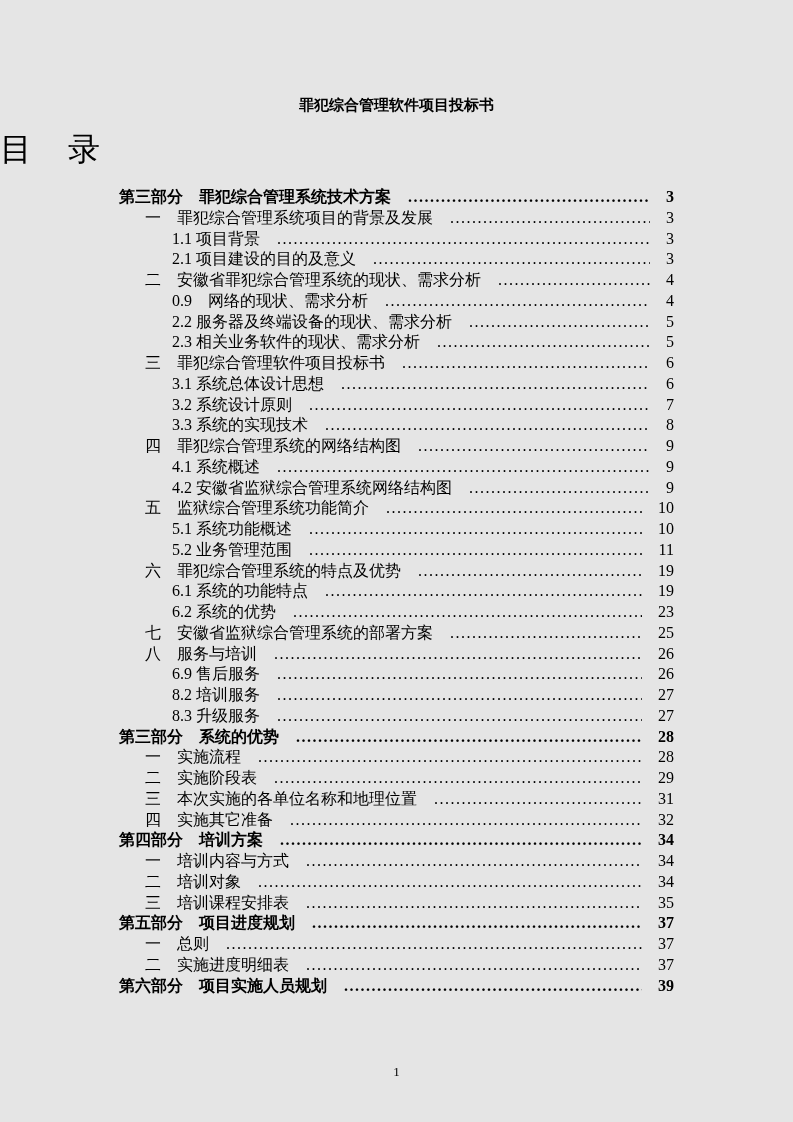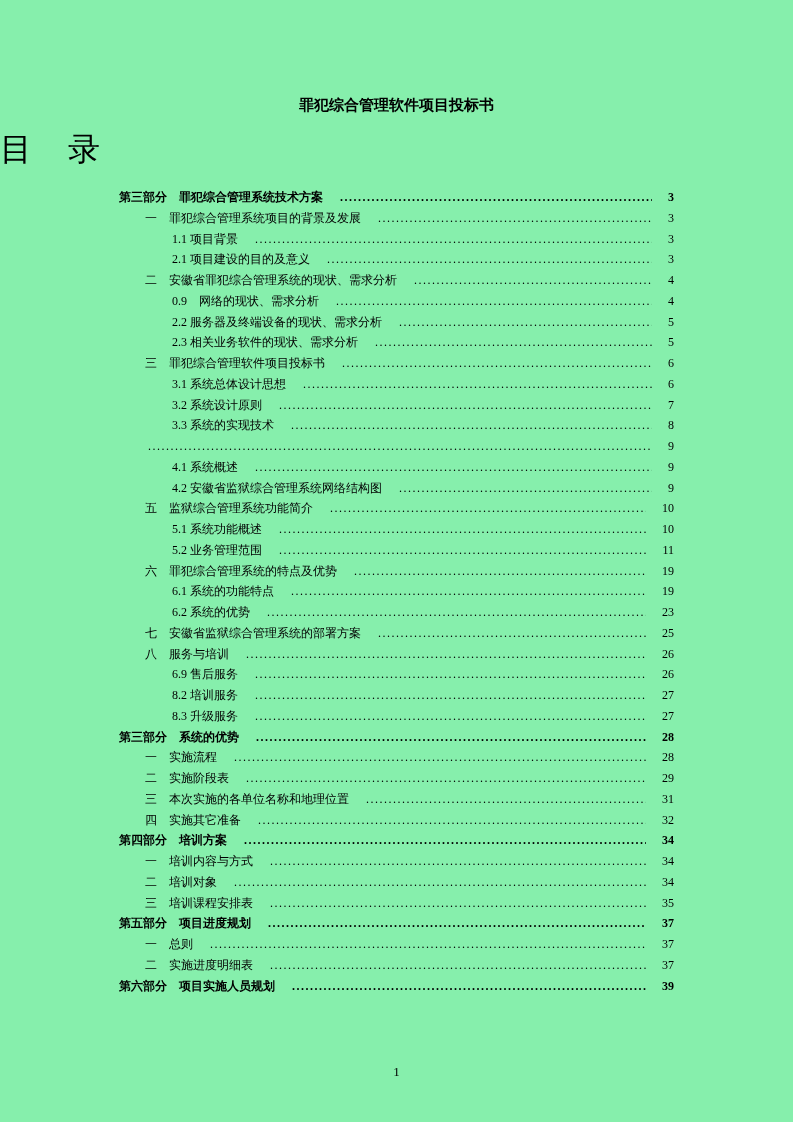--- a/index.html
+++ b/index.html
@@ -1,21 +1,21 @@
 <!DOCTYPE html>
 <html><head>
 <meta charset="utf-8">
 <style>
   * { box-sizing: border-box; }
   html, body { margin: 0; padding: 0; background: #ffffff; }
   .page {
     position: relative;
     width: 793px;
     height: 1122px;
-    background: #86efac;
+    background: #e5e5e5;
     font-family: "Liberation Serif", serif;
     color: #000000;
     overflow: hidden;
   }
   .doc-header {
     position: absolute;
     top: 96px;
     left: 0;
     width: 100%;
     text-align: center;
@@ -36,21 +36,21 @@
     position: absolute;
     top: 187px;
     left: 119px;
     right: 119px;
   }
   .toc-row {
     display: flex;
     align-items: baseline;
     height: 20.75px;
     line-height: 20.75px;
-    font-size: 12px;
+    font-size: 16px;
     cursor: pointer;
     gap: 14px;
   }
   .toc-row.level-1 { font-weight: bold; }
   .toc-row.level-2 { padding-left: 26px; }
   .toc-row.level-3 { padding-left: 53px; }
   .toc-label {
     white-space: nowrap;
     flex: 0 0 auto;
   }
@@ -139,20 +139,21 @@
     <span class="toc-label">3.2 系统设计原则</span>
     <span class="toc-leader"></span>
     <span class="toc-page">7</span>
   </div>
       <div class="toc-row level-3">
     <span class="toc-label">3.3 系统的实现技术</span>
     <span class="toc-leader"></span>
     <span class="toc-page">8</span>
   </div>
       <div class="toc-row level-2">
+    <span class="toc-label">四　罪犯综合管理系统的网络结构图</span>
     <span class="toc-leader"></span>
     <span class="toc-page">9</span>
   </div>
       <div class="toc-row level-3">
     <span class="toc-label">4.1 系统概述</span>
     <span class="toc-leader"></span>
     <span class="toc-page">9</span>
   </div>
       <div class="toc-row level-3">
     <span class="toc-label">4.2  安徽省监狱综合管理系统网络结构图</span>

